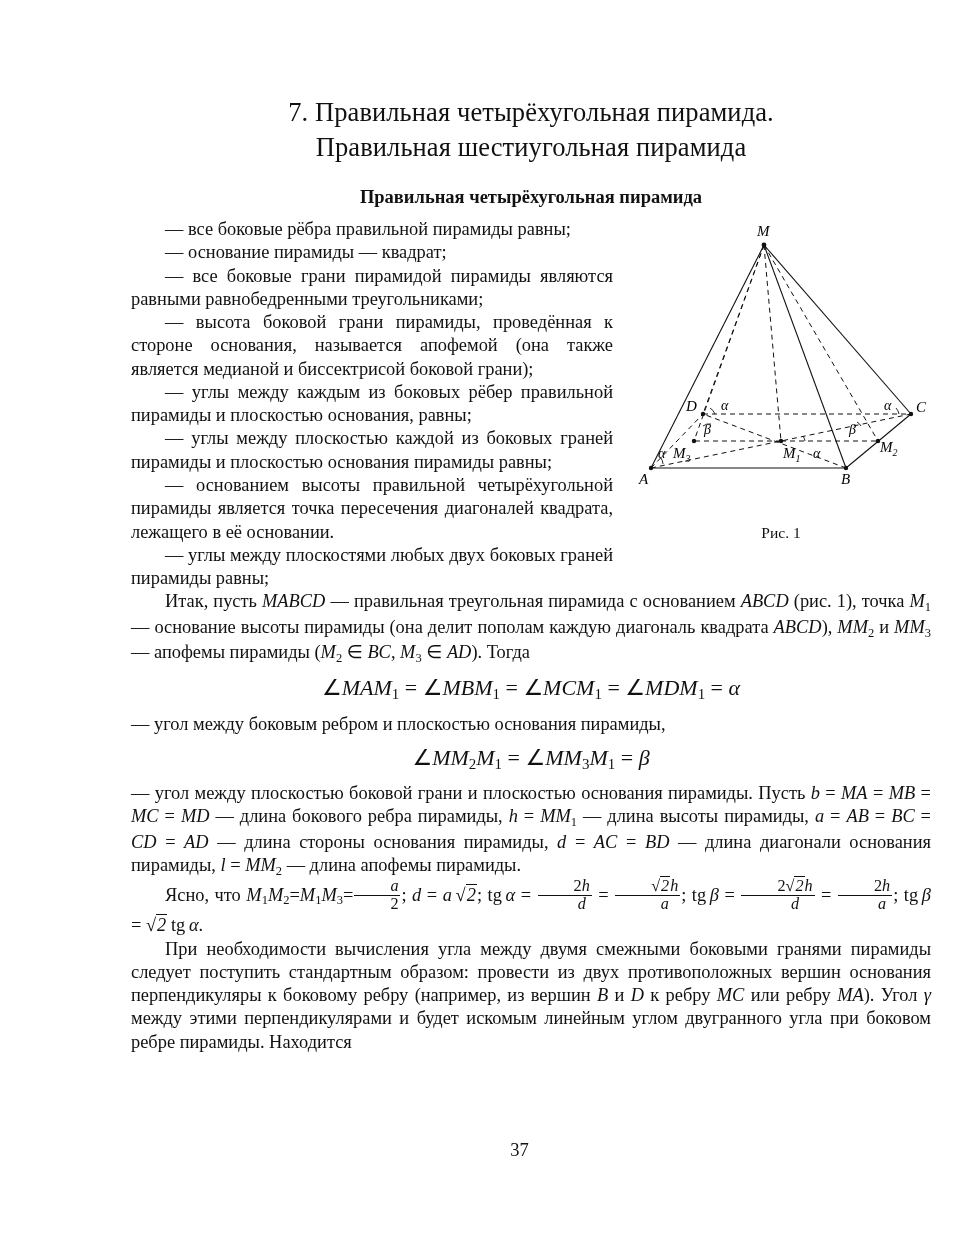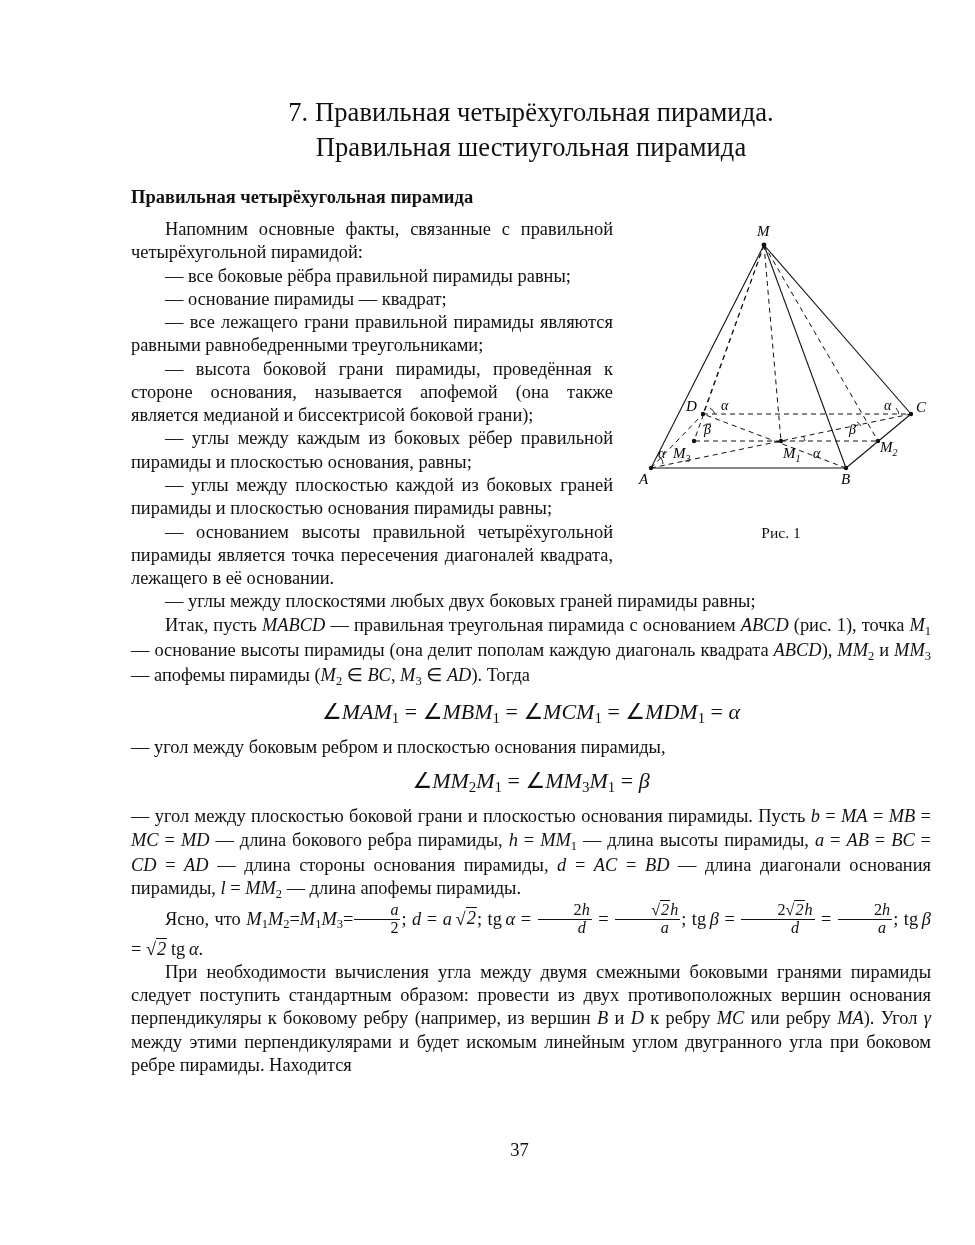--- a/index.html
+++ b/index.html
@@ -32,21 +32,21 @@
     font-size: 26.5px;
     font-weight: normal;
     text-align: center;
     margin: 0;
     line-height: 1.32;
     letter-spacing: 0.1px;
   }
   h2.subtitle {
     font-size: 18.5px;
     font-weight: bold;
-    text-align: left;
+    text-align: center;
     margin: 22px 0 10px 0;
   }
   p {
     margin: 0;
     font-size: 18.4px;
     line-height: 1.265;
     text-align: justify;
     text-justify: inter-word;
   }
   p.ind { text-indent: 34px; }
@@ -172,24 +172,23 @@
           <path d="M268,196 A 12 12 0 0 0 265,190"></path>
           <path d="M32,246 A 12 12 0 0 0 30,240"></path>
           <path d="M174,223 A 12 12 0 0 0 172,218"></path>
           <path d="M80,206 A 10 10 0 0 0 72,208"></path>
           <path d="M230,208 A 10 10 0 0 0 226,204"></path>
         </g>
       </svg>
       <div class="fig-caption">Рис. 1</div>
     </div>
 
-    <p class="ind">Напомним основные факты, связанные с правильной четырёхугольной пирамидой:</p>
     <p class="ind">— все боковые рёбра правильной пирамиды равны;</p>
     <p class="ind">— основание пирамиды — квадрат;</p>
-    <p class="ind">— все лежащего грани правильной пирамиды являются равными равнобедренными треугольниками;</p>
+    <p class="ind">— все боковые грани пирамидой пирамиды являются равными равнобедренными треугольниками;</p>
     <p class="ind">— высота боковой грани пирамиды, проведённая к стороне основания, называется апофемой (она также является медианой и биссектрисой боковой грани);</p>
     <p class="ind">— углы между каждым из боковых рёбер правильной пирамиды и плоскостью основания, равны;</p>
     <p class="ind">— углы между плоскостью каждой из боковых граней пирамиды и плоскостью основания пирамиды равны;</p>
     <p class="ind">— основанием высоты правильной четырёхугольной пирамиды является точка пересечения диагоналей квадрата, лежащего в её основании.</p>
     <p class="ind">— углы между плоскостями любых двух боковых граней пирамиды равны;</p>
 
     <p class="ind">
       Итак, пусть <span class="italic">MABCD</span> — правильная треугольная пирамида с основанием <span class="italic">ABCD</span> (рис.&nbsp;1),
       точка <span class="italic">M</span><sub>1</sub> — основание высоты пирамиды (она делит пополам каждую диагональ квадрата
       <span class="italic">ABCD</span>), <span class="italic">MM</span><sub>2</sub> и <span class="italic">MM</span><sub>3</sub> — апофемы пирамиды

